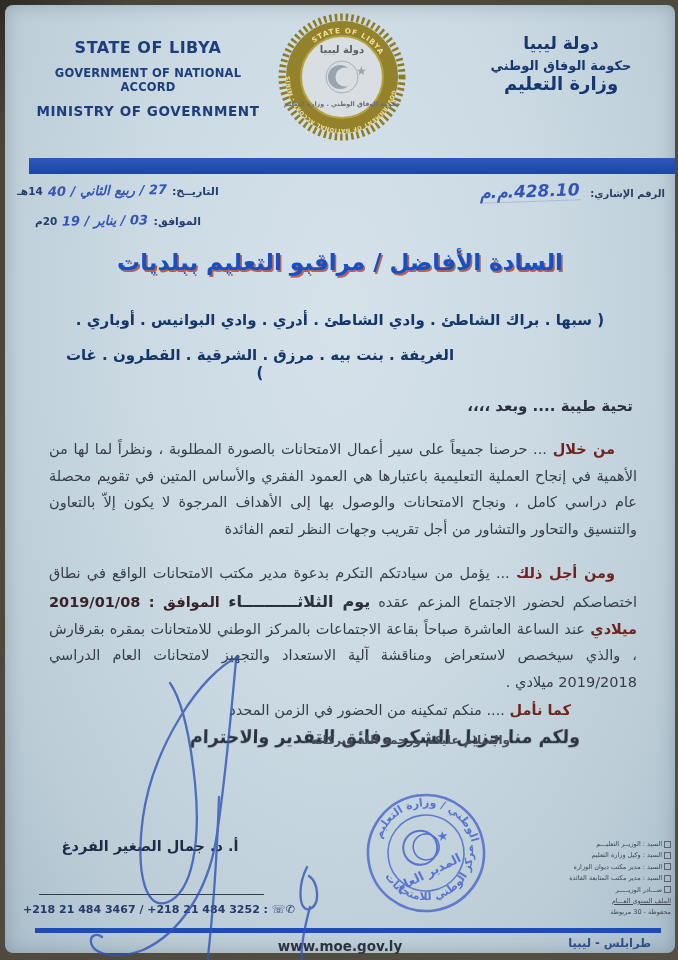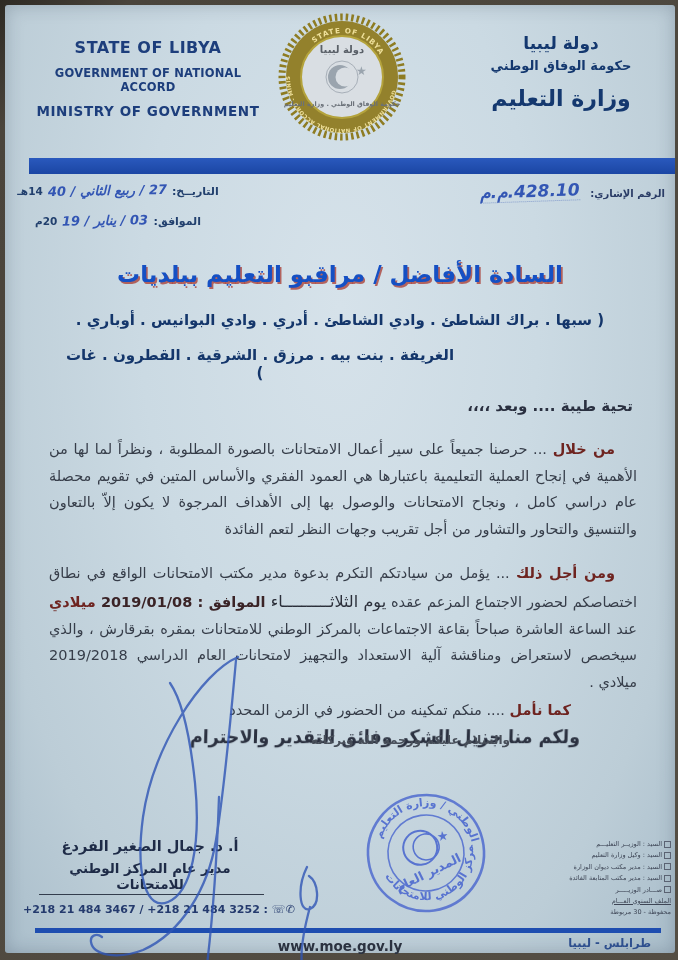--- a/index.html
+++ b/index.html
@@ -1,53 +1,53 @@
 <!DOCTYPE html>
 <html lang="ar"><head>
 <meta charset="utf-8">
 <style>
   html,body{margin:0;padding:0;background:#403b33;}
   .photo{position:relative;width:678px;height:960px;background:linear-gradient(135deg,#2e2a24 0%,#4a443b 8%,#544e44 100%);overflow:hidden;font-family:"DejaVu Sans","Liberation Sans",sans-serif;}
-  .paper{position:absolute;left:5px;top:5px;right:3px;bottom:7px;border-radius:3px;
+  .paper{position:absolute;left:5px;top:5px;right:3px;bottom:7px;border-radius:8px;
     background:radial-gradient(ellipse at 50% 32%,#d6e2ea 0%,#cbdae3 42%,#bccdd7 78%,#aabecb 100%);
     box-shadow:inset 0 0 18px rgba(40,50,70,.25);}
   .abs{position:absolute;}
   
   .hdr-en{left:24px;top:33px;width:238px;text-align:center;color:#1d3e7c;font-weight:bold;filter:blur(.2px);}
   .hdr-en .l1{font-size:16px;letter-spacing:.5px;}
   .hdr-en .l2{font-size:11.5px;margin-top:9px;letter-spacing:.2px;}
   .hdr-en .l3{font-size:13.5px;margin-top:9px;letter-spacing:.6px;}
   .hdr-ar{right:14px;top:28px;width:200px;text-align:center;direction:rtl;color:#14386f;font-weight:bold;filter:blur(.2px);}
   .hdr-ar .l1{font-size:17px;}
   .hdr-ar .l2{font-size:13px;margin-top:5px;}
-  .hdr-ar .l3{font-size:22px;margin-top:13px;}
+  .hdr-ar .l3{font-size:18px;margin-top:0;}
   .seal{left:271px;top:6px;width:132px;height:132px;}
   .bluebar{left:24px;right:0;top:153px;height:16px;background:linear-gradient(180deg,#2a59bd,#1b46a4);}
   
   .refrow{right:10px;top:176px;direction:rtl;text-align:right;white-space:nowrap;}
   .ref-label{font-size:10px;color:#2a3c66;font-weight:bold;filter:blur(.3px);}
   .hand{color:#3356b4;font-style:italic;font-weight:bold;}
   .ref-val{font-size:17px;display:inline-block;transform:rotate(-2deg);margin-right:6px;letter-spacing:1px;border-bottom:1px dotted rgba(51,86,180,.45);}
   .daterow{left:8px;top:170px;direction:rtl;text-align:center;width:210px;line-height:1.9;white-space:nowrap;}
   .dlabel{font-size:11px;font-weight:bold;color:#22406e;filter:blur(.2px);}
   .dhand{font-size:13px;display:inline-block;transform:rotate(-1deg);}
   .dsuf{font-size:10.5px;font-weight:bold;color:#22406e;}
   
-  .subject{left:0;right:0;top:256px;text-align:center;direction:rtl;font-size:23px;font-weight:bold;color:#1550c4;
+  .subject{left:0;right:0;top:244px;text-align:center;direction:rtl;font-size:23px;font-weight:bold;color:#1550c4;
     text-shadow:1.6px 1.6px 0 rgba(165,45,35,.7);filter:blur(.15px);}
   .muni1{left:0;right:0;top:306px;text-align:center;direction:rtl;font-size:15px;font-weight:bold;color:#14366b;filter:blur(.2px);}
   .muni2{left:55px;top:341px;width:400px;text-align:center;direction:rtl;font-size:15px;font-weight:bold;color:#14366b;filter:blur(.2px);}
   .greeting{right:42px;top:392px;direction:rtl;font-size:15px;font-weight:bold;color:#2a3040;filter:blur(.25px);}
   
   .para{direction:rtl;text-align:justify;font-size:14.5px;line-height:1.83;color:#363d49;filter:blur(.25px);}
   .p1{right:38px;left:44px;top:431px;text-indent:22px;}
   .p2{right:38px;left:44px;top:555px;text-indent:22px;}
   .p3{right:104px;top:697px;direction:rtl;font-size:14.5px;color:#363d49;filter:blur(.25px);}
   .seg-lead{font-weight:bold;color:#6e2420;}
-  .seg-boldday{font-weight:normal;color:#2b2f3a;font-size:16px;}
+  .seg-boldday{font-weight:bold;color:#2b2f3a;font-size:16px;}
   .seg-bolddate{font-weight:bold;color:#3a2326;}
   .thanks{left:150px;width:460px;top:722px;text-align:center;direction:rtl;font-size:17.5px;font-weight:bold;color:#2b3140;
     transform:scaleY(1.08) skewX(-2deg);letter-spacing:-.3px;filter:blur(.2px);}
   .salam{left:235px;width:270px;top:728px;text-align:right;direction:rtl;font-size:12px;font-weight:bold;color:#474e59;filter:blur(.45px);}
   
   .sig{left:30px;top:833px;width:230px;text-align:center;direction:rtl;filter:blur(.2px);}
   .sig .name{font-size:14.5px;font-weight:bold;color:#1e2b47;}
   .sig .title{font-size:13.5px;font-weight:bold;color:#1e2b47;margin-top:6px;}
   .sig-line{left:34px;top:889px;width:225px;border-top:1.6px solid #333d4d;filter:blur(.3px);}
   
@@ -159,21 +159,20 @@
         </text>
         <circle cx="66" cy="72" r="17" fill="none" stroke="#4a67cf" stroke-width="2"></circle>
         <circle cx="72" cy="72" r="13" fill="none" stroke="#4a67cf" stroke-width="1.6"></circle>
         <text x="84" y="68" font-size="13" fill="#4a67cf">★</text>
         <text x="71" y="102" text-anchor="middle" font-size="12.5" font-weight="bold" fill="#4a67cf" transform="rotate(-18 71 100)">المدير العام</text>
       </svg>
     </div>
 
     <div class="abs sig">
       <div class="name">أ. د. جمال الصغير الفردغ</div>
-      <div class="title">مدير عام المركز الوطني للامتحانات</div>
     </div>
     <div class="abs sig-line"></div>
 
     <div class="abs dist">
       <div class="row"><span class="sq"></span><span>السيد : الوزيــر التعليـــم</span></div>
       <div class="row"><span class="sq"></span><span>السيد : وكيل وزارة التعليم</span></div>
       <div class="row"><span class="sq"></span><span>السيد : مدير مكتب ديوان الوزارة</span></div>
       <div class="row"><span class="sq"></span><span>السيد : مدير مكتب المتابعة الفائدة</span></div>
       <div class="row"><span class="sq"></span><span>صـــادر الوزيـــــر</span></div>
       <div class="row u"><span>الملف السنوي العـــام</span></div>

